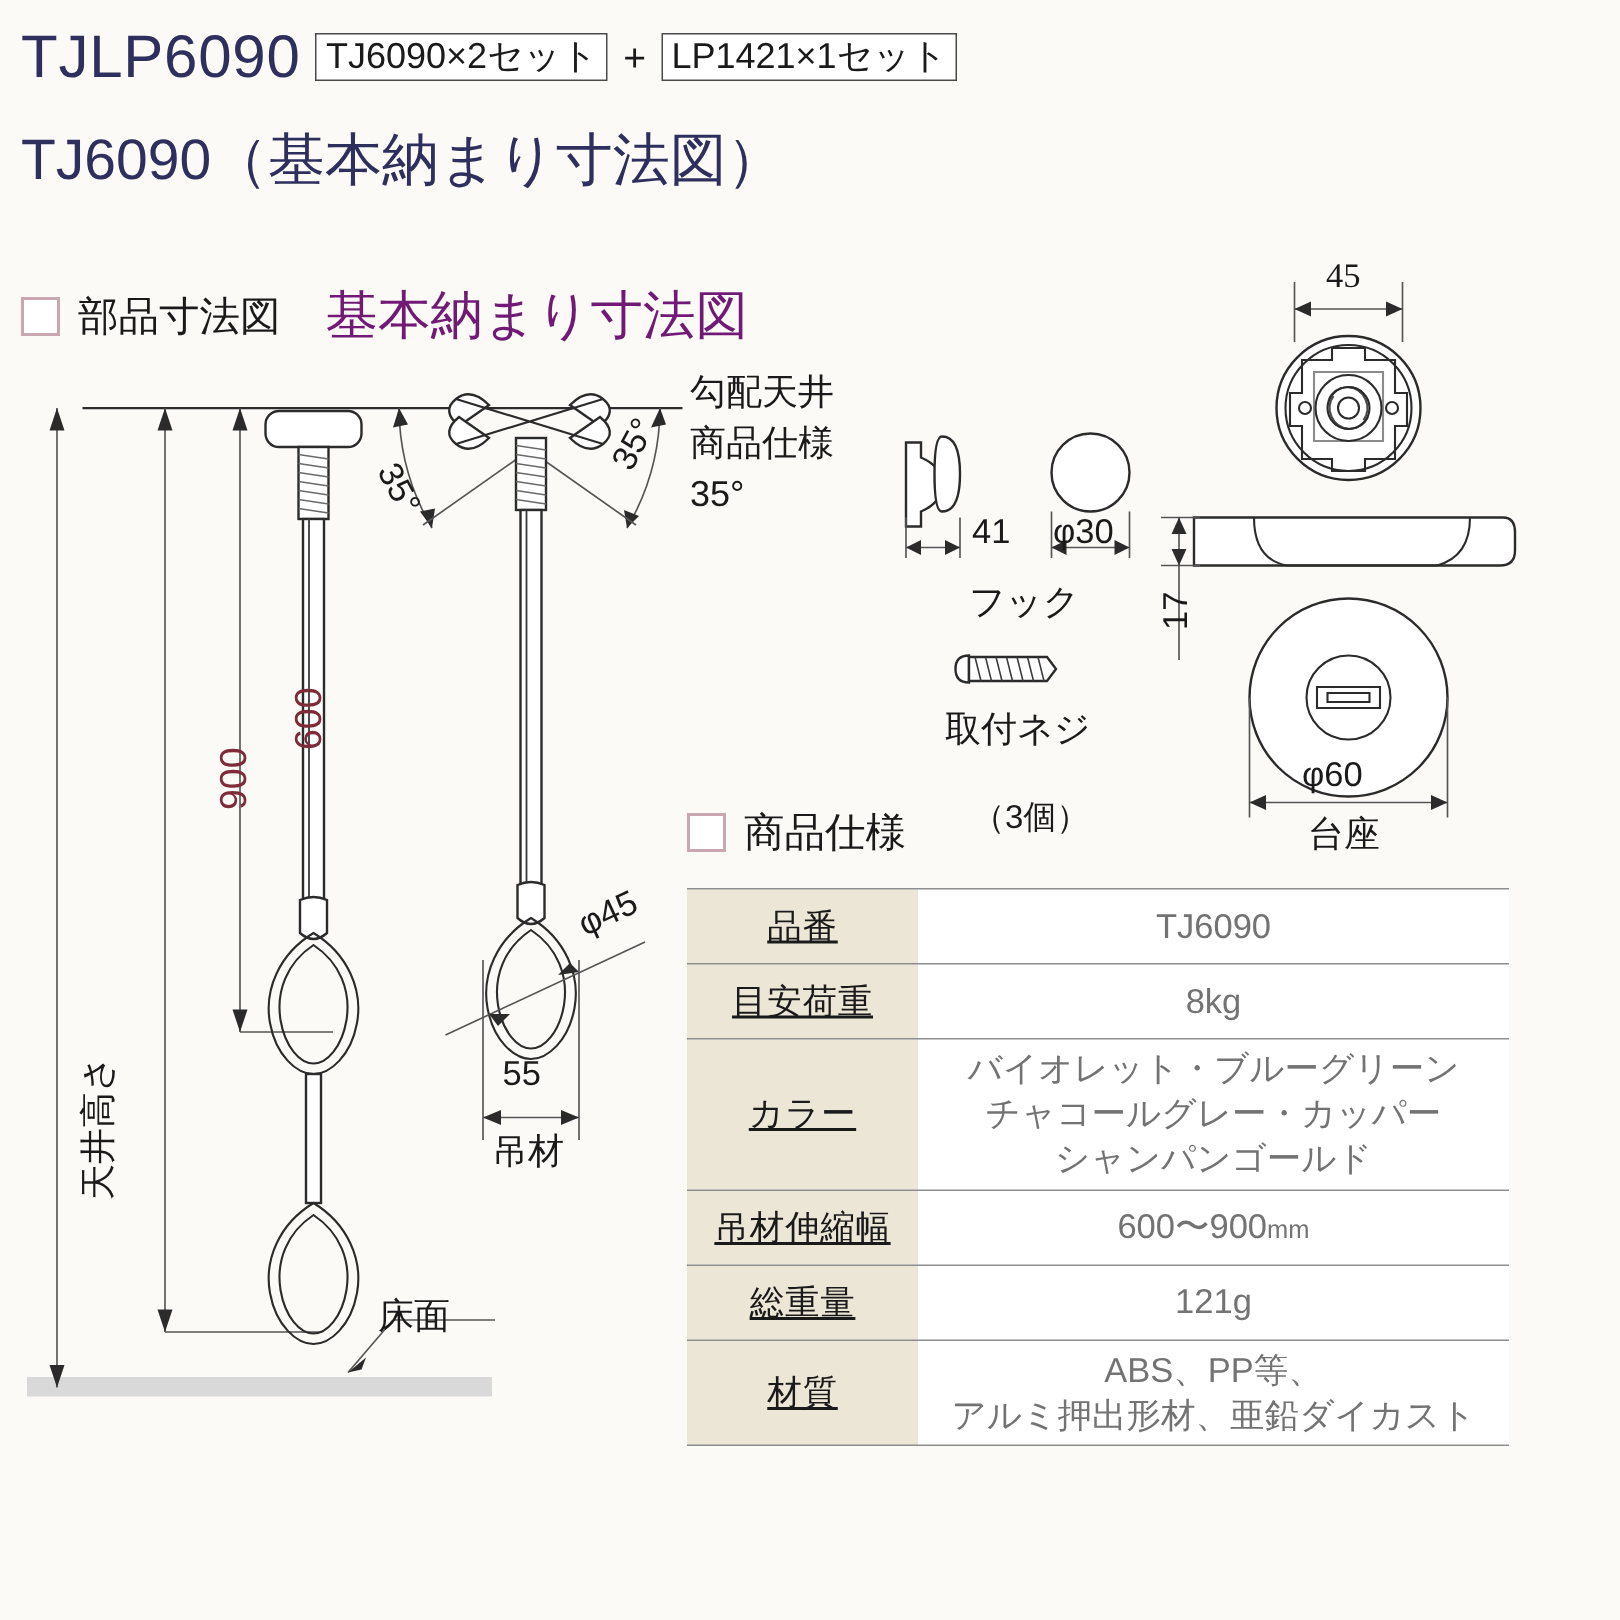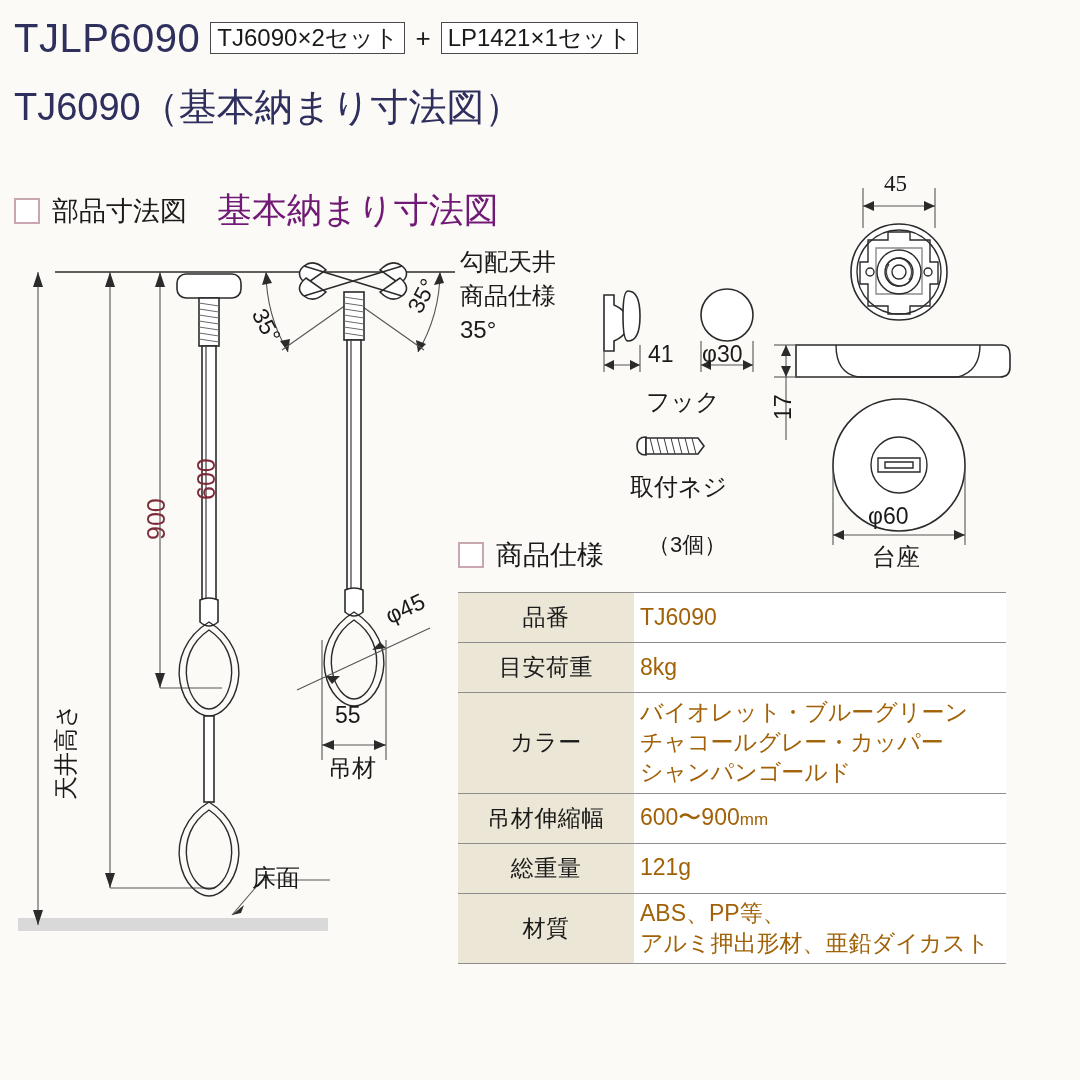--- a/index.html
+++ b/index.html
@@ -55,24 +55,24 @@
   
   .spec{
     position:absolute;left:458px;top:592px;width:548px;
     border-collapse:collapse;background:#fff;
   }
   .spec tr{border-top:1.4px solid #8d8d8d;}
   .spec tr:last-child{border-bottom:1.4px solid #8d8d8d;}
   .spec td{padding:0;vertical-align:middle;}
   .spec .k{
     width:146px;background:#ece6d6;color:#1a1a1a;font-size:23px;
-    text-align:center;padding:9px 15px;letter-spacing:.5px;
+    text-align:center;padding:9px 4px;letter-spacing:.5px;text-decoration:underline;
   }
   .spec .v{
-    background:#fff;color:#a16207;font-size:23px;padding:5px 6px;
+    background:#fff;color:#737373;font-size:23px;text-align:center;padding:5px 6px;
     line-height:1.3;
   }
   .v .small{font-size:17px;}
   .spread{letter-spacing:14px;padding-left:14px;}
 </style>
 </head>
 <body>
 
 <div class="page">
 

